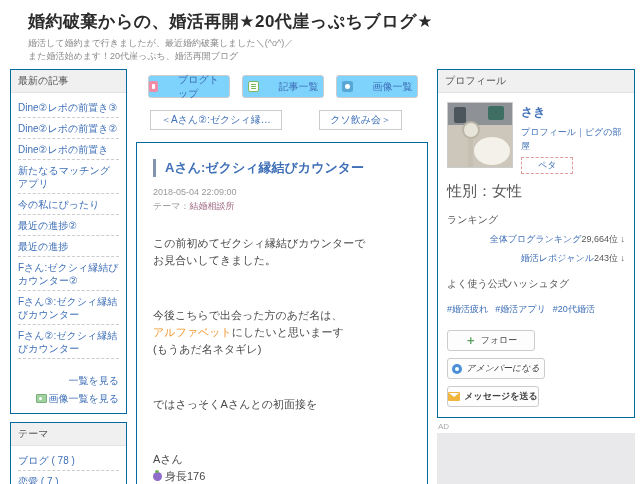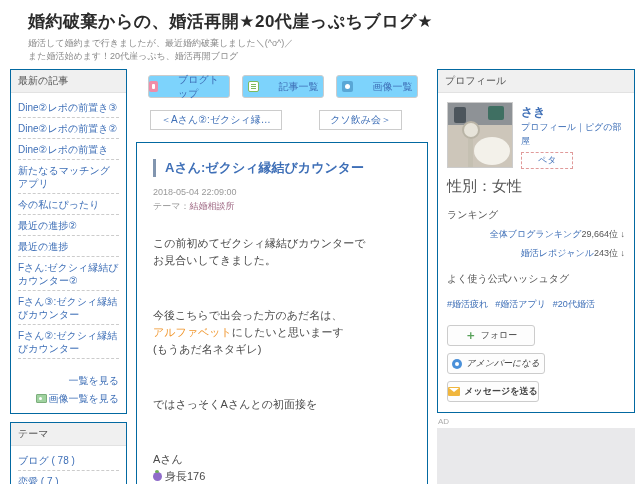--- a/index.html
+++ b/index.html
@@ -73,21 +73,21 @@
     overflow:hidden; flex:none; cursor:pointer; }
   .p-photo .band { position:absolute; left:0; top:0; right:0; height:22px; background:#8e9296; }
   .p-photo .jar { position:absolute; left:6px; top:4px; width:12px; height:16px; background:#4c555c; border-radius:2px;}
   .p-photo .jar2 { position:absolute; left:40px; top:3px; width:16px; height:14px; background:#3f6f62; border-radius:2px;}
   .p-photo .plate { position:absolute; left:26px; top:34px; width:36px; height:28px; background:#f3f1ea;
     border-radius:50%; }
   .p-photo .scoop { position:absolute; left:14px; top:18px; width:18px; height:18px; background:#e7e4da;
     border-radius:50%; border:2px solid #b9b4a6; }
   .p-photo .handle { position:absolute; left:20px; top:36px; width:5px; height:28px; background:#c5c0b2; }
   .p-name { font-size:12px; font-weight:bold; color:#3e6fb7; text-decoration:none; cursor:pointer; }
-  .p-links { font-size:9px; color:#3e6fb7; line-height:1.5; }
+  .p-links { font-size:9px; color:#3e6fb7; margin-top:5px; line-height:1.5; }
   .p-links a { color:#3e6fb7; text-decoration:none; cursor:pointer; }
   .peta { display:inline-block; margin-top:4px; font-size:9px; color:#3e6fb7;
     border:1px dashed #e09a9a; padding:1px 16px; cursor:pointer; }
   .p-line { font-size:15px; color:#555; margin-top:8px; }
   .p-intro { font-size:9px; color:#555; line-height:1.5; margin-top:2px; }
   .more { color:#3e6fb7; text-decoration:none; cursor:pointer; margin-left:6px; }
   .p-sec { font-size:10px; color:#555; margin-top:12px; }
   .rank-row { display:flex; justify-content:flex-end; align-items:center; margin-top:6px; }
   .rank-row a { font-size:9px; color:#3e6fb7; text-decoration:none; cursor:pointer; }
   .rank-val { font-size:9px; color:#555; }

